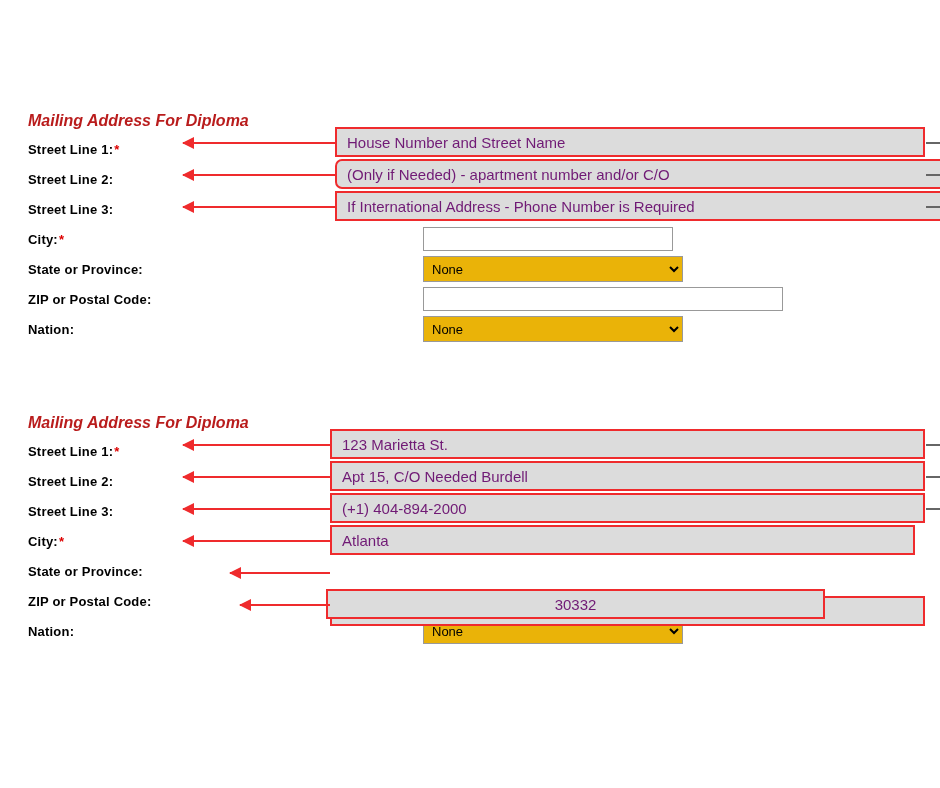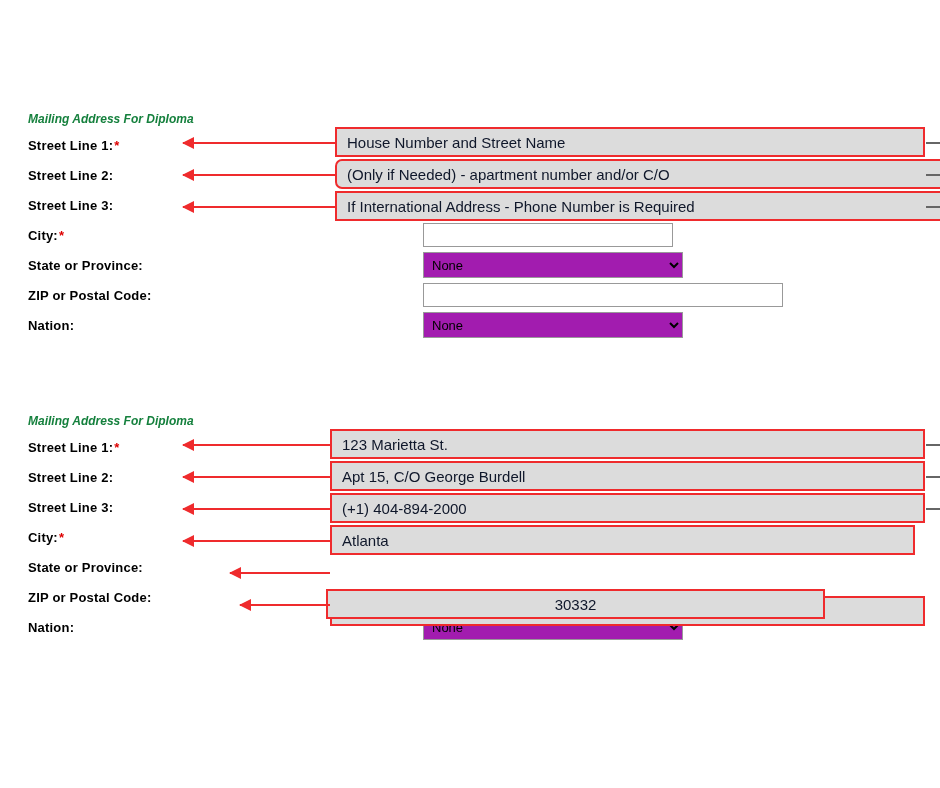--- a/index.html
+++ b/index.html
@@ -14,23 +14,23 @@
     position: relative;
     overflow: hidden;
   }
   .section {
     position: absolute;
     left: 28px;
   }
   .section-heading {
     font-style: italic;
     font-weight: bold;
-    font-size: 12px;
+    font-size: 16px;
     margin: 0 0 4px 0;
-    color: #15803d;
+    color: #b91c1c;
   }
   .form-row {
     display: flex;
     align-items: center;
     height: 30px;
   }
   .label-cell {
     font-weight: bold;
     font-size: 13px;
     color: #000;
@@ -48,28 +48,28 @@
     padding: 2px 4px;
     font-family: inherit;
     font-size: 13px;
   }
   .input-cell select {
     border: 1px solid #999;
     height: 26px;
     padding: 2px 4px;
     font-family: inherit;
     font-size: 13px;
-    background: #a21caf;
+    background: #eab308;
   }
   
   .anno {
     position: absolute;
     border: 2px solid #ef2b2d;
     background: #dcdcdc;
-    color: #0f172a;
+    color: #701a75;
     font-family: Arial, sans-serif;
     font-size: 15px;
     padding: 5px 10px;
     height: 30px;
     line-height: 18px;
   }
   
   .arrow {
     position: absolute;
     height: 2px;
@@ -183,21 +183,21 @@
     <div class="label-cell">Nation:</div>
     <div class="input-cell">
       <select style="width:260px;">
         <option>None</option>
       </select>
     </div>
   </div>
 </div>
 
 <div class="anno" style="left:330px; top:429px; width:595px;">123 Marietta St.</div>
-<div class="anno" style="left:330px; top:461px; width:595px;">Apt 15, C/O George Burdell</div>
+<div class="anno" style="left:330px; top:461px; width:595px;">Apt 15, C/O Needed Burdell</div>
 <div class="anno" style="left:330px; top:493px; width:595px;">(+1) 404-894-2000</div>
 <div class="anno" style="left:330px; top:525px; width:585px;">Atlanta</div>
 <div class="anno" style="left:330px; top:557px; width:595px;margin-top:39px;">GA</div>
 <div class="anno" style="left:326px; top:589px; width:499px;text-align:center;">30332</div>
 
 <div class="arrow" style="left:183px; top:444px; width:147px;"></div>
 <div class="arrow" style="left:183px; top:476px; width:147px;"></div>
 <div class="arrow" style="left:183px; top:508px; width:147px;"></div>
 <div class="arrow" style="left:183px; top:540px; width:147px;"></div>
 <div class="arrow" style="left:230px; top:572px; width:100px;"></div>

